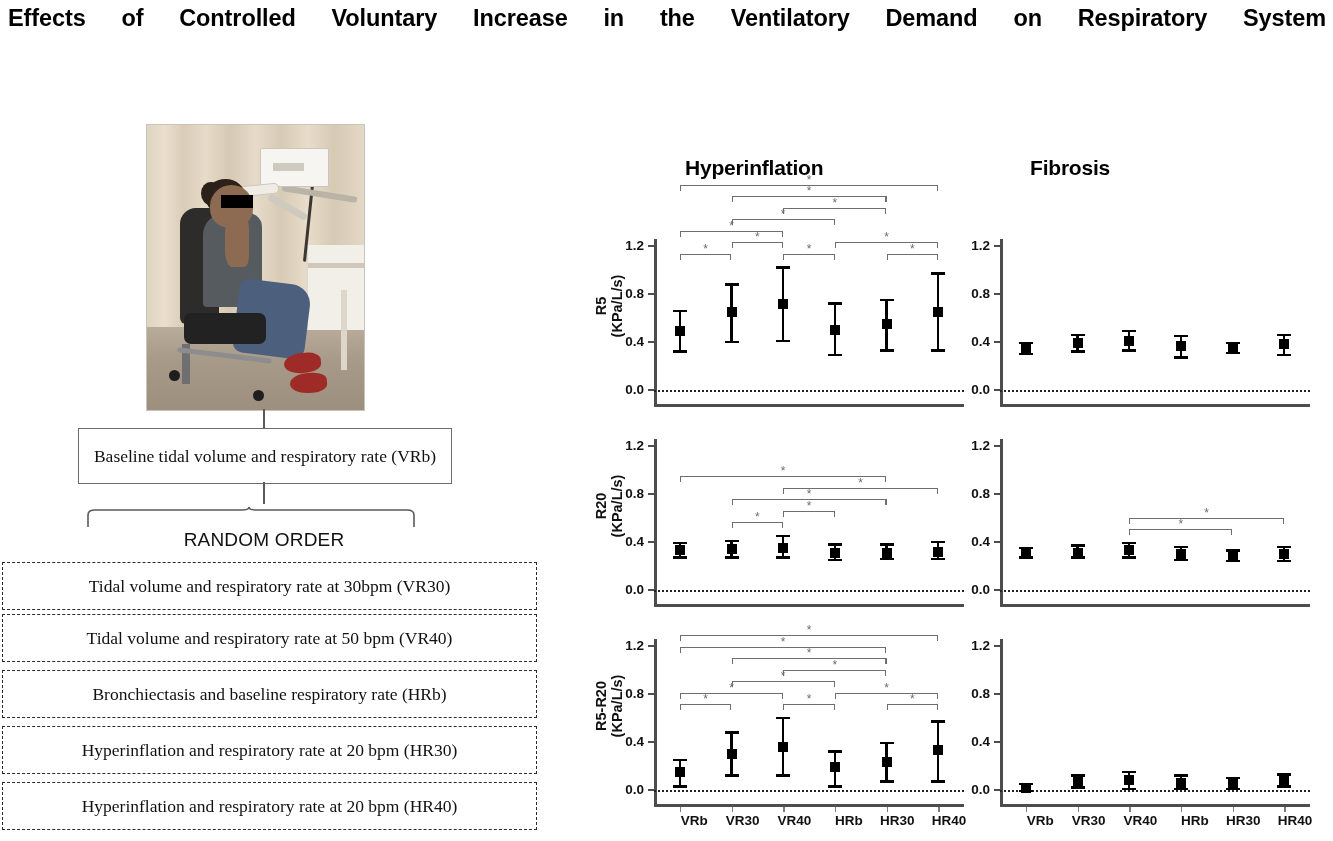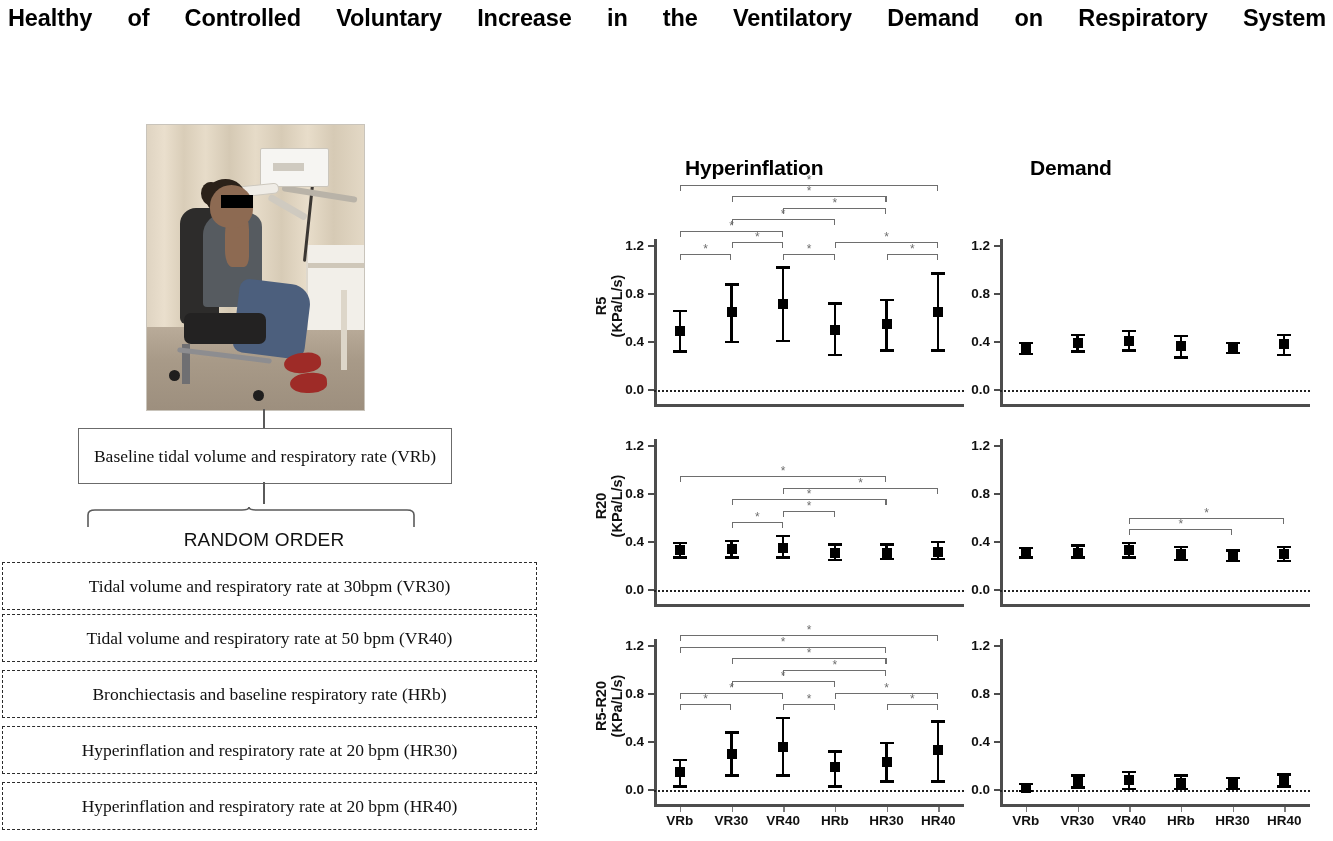--- a/index.html
+++ b/index.html
@@ -84,42 +84,42 @@
   #t-bronch{left:125px;top:6px;}
   #t-healthy{left:470px;top:6px;}
 
   .panel{position:absolute;}
   .axis-line{position:absolute;background:#4d4d4d;}
   .ytick-lbl{position:absolute;right:0;font-size:13.5px;font-weight:bold;color:#111;
              text-align:right;width:32px;line-height:1;}
   .ytick-mark{position:absolute;background:#4d4d4d;height:2px;width:6px;}
   .zero-line{position:absolute;height:0;border-top:2.5px dotted #222;}
   .xtick-lbl{position:absolute;font-size:13.5px;font-weight:bold;color:#111;
-             text-align:center;line-height:1;}
+             text-align:right;line-height:1;}
   .xtick-mark{position:absolute;background:#7d7d7d;width:1.5px;height:5px;}
 
   .ylabel{position:absolute;transform:rotate(-90deg);transform-origin:center center;
           font-size:14.5px;font-weight:bold;color:#111;white-space:nowrap;text-align:center;}
 
   .marker{position:absolute;background:#000;}
   .whisker{position:absolute;background:#000;width:2.6px;}
   .cap{position:absolute;background:#000;height:2.6px;}
 
   .sigbar{position:absolute;}
   .sigbar .hline{position:absolute;left:0;top:0;height:1.2px;background:#6e6e6e;width:100%;}
   .sigbar .lend{position:absolute;left:0;top:0;width:1.2px;height:6px;background:#6e6e6e;}
   .sigbar .rend{position:absolute;right:0;top:0;width:1.2px;height:6px;background:#6e6e6e;}
   .sigbar .star{position:absolute;top:-11px;font-size:12px;color:#6e6e6e;
                 transform:translateX(-50%);line-height:1;}
 </style>
 </head>
 <body>
 
 <div id="title">
-  <span class="ln ln1">Healthy of Controlled Voluntary Increase in the Ventilatory Demand on Respiratory System</span>
+  <span class="ln ln1">Effects of Controlled Voluntary Increase in the Ventilatory Demand on Respiratory System</span>
 </div>
 
 <div id="photo">
   <div class="ph-curtain"></div>
   <div class="ph-floor"></div>
   <div class="ph-desk"></div>
   <div class="ph-deskleg"></div>
   <div class="ph-cable"></div>
   <div class="ph-arm"></div>
   <div class="ph-arm2"></div>
@@ -167,21 +167,21 @@
 </div>
 <div class="dashbox" style="top:726px;">
   <span>Hyperinflation and respiratory rate at 20 bpm (HR30)</span>
 </div>
 <div class="dashbox" style="top:782px;">
   <span>Hyperinflation and respiratory rate at 20 bpm (HR40)</span>
 </div>
 
 <div id="charts">
   <div class="col-title" id="t-bronch">Hyperinflation</div>
-  <div class="col-title" id="t-healthy">Demand</div>
+  <div class="col-title" id="t-healthy">Fibrosis</div>
 
 <div class="panel" style="left: 94px; top: 84px; width: 310px; height: 180px;">
       <div class="axis-line" style="left: 0px; top: 4.8px; width: 2.5px; height: 165.6px;"></div>
       <div class="axis-line" style="left: 0px; top: 170.4px; width: 310px; height: 2.5px;"></div>
       <div class="ytick-mark" style="left: -6px; top: 155px;"></div>
       <div class="ytick-lbl" style="left: -46px; top: 149px; width: 36px;">0.0</div>
       <div class="ytick-mark" style="left: -6px; top: 107px;"></div>
       <div class="ytick-lbl" style="left: -46px; top: 101px; width: 36px;">0.4</div>
       <div class="ytick-mark" style="left: -6px; top: 59px;"></div>
       <div class="ytick-lbl" style="left: -46px; top: 53px; width: 36px;">0.8</div>

